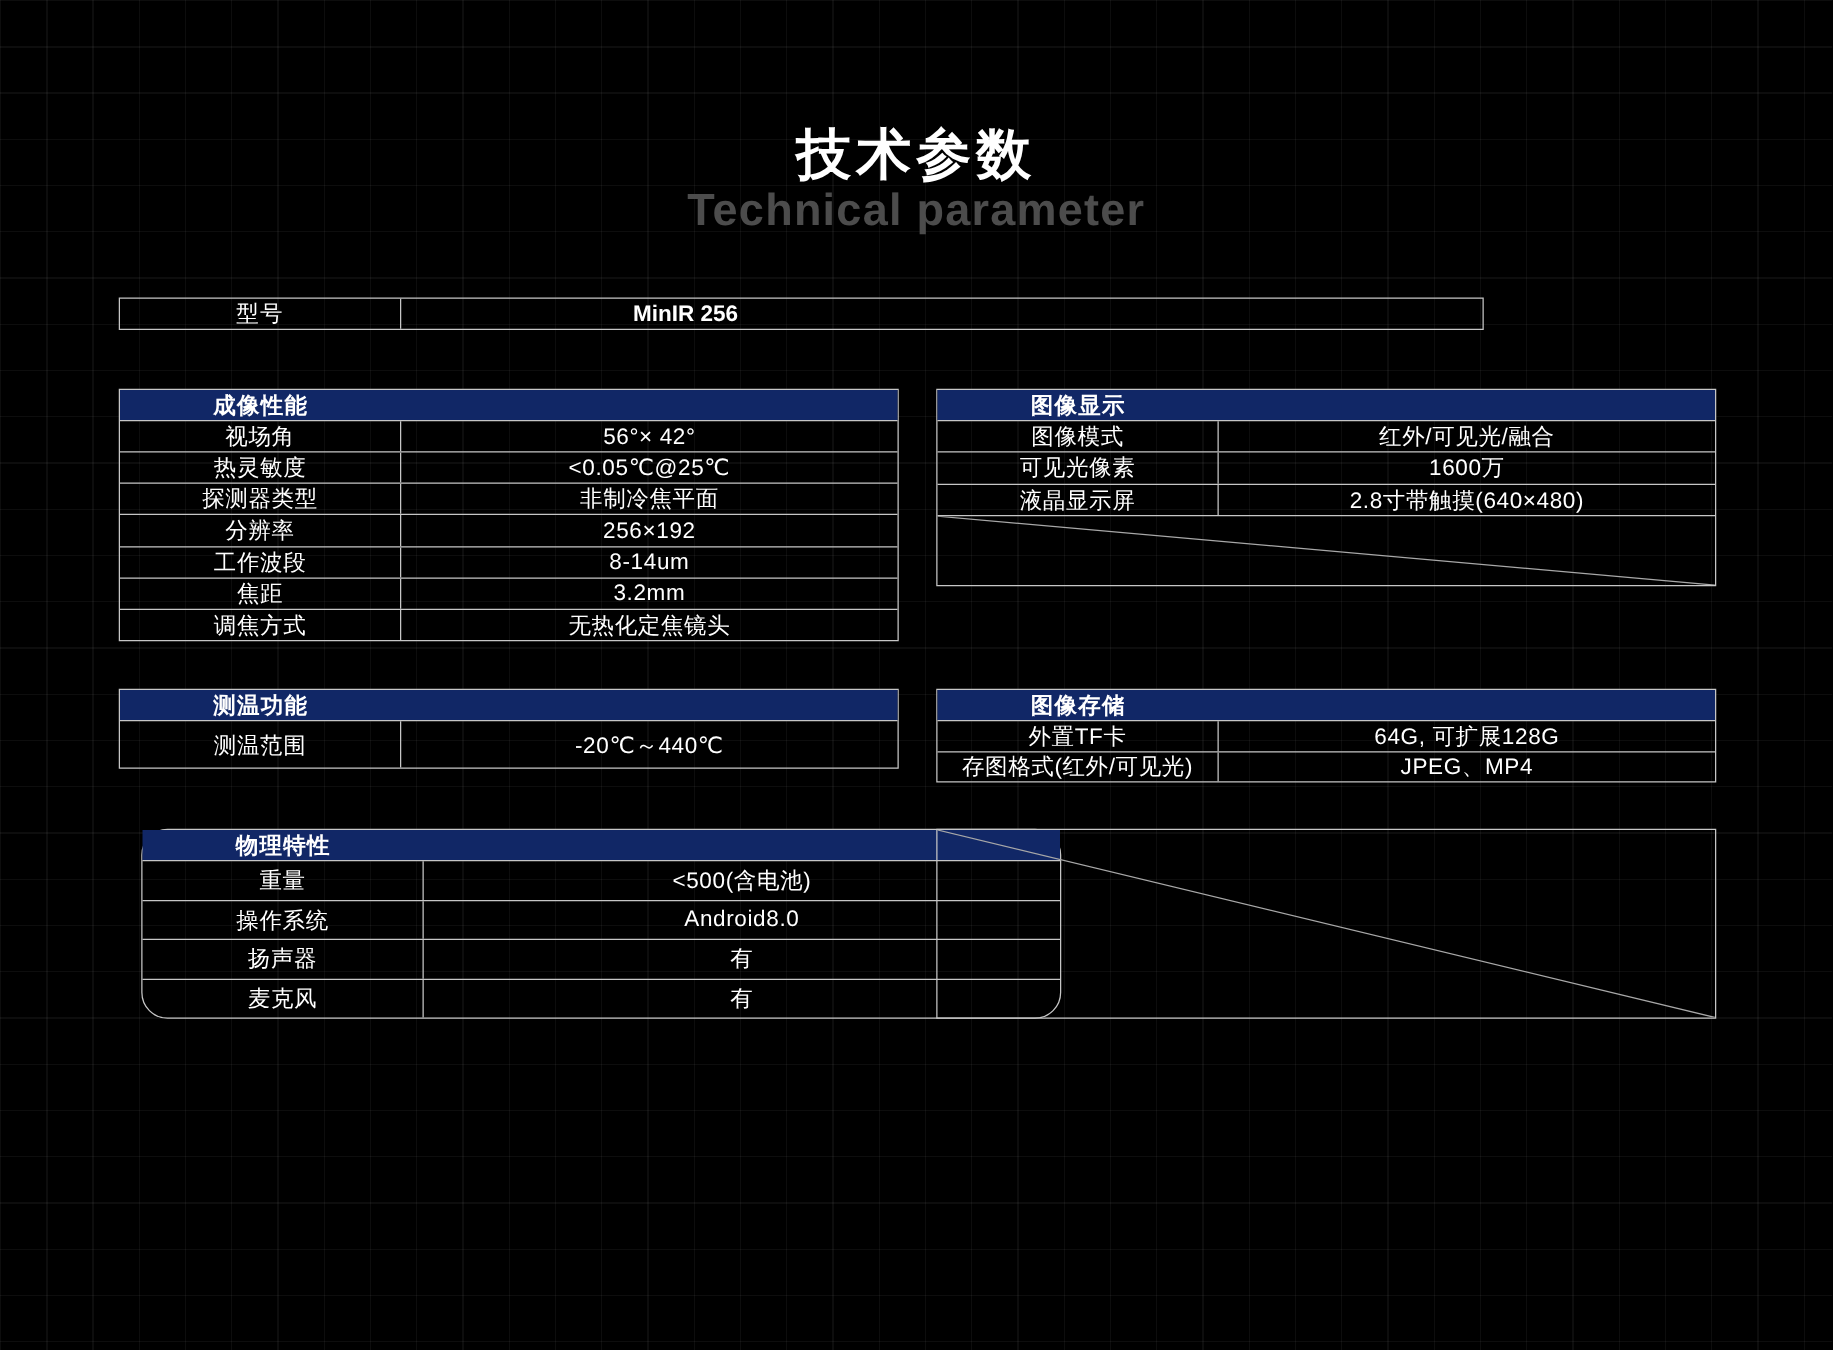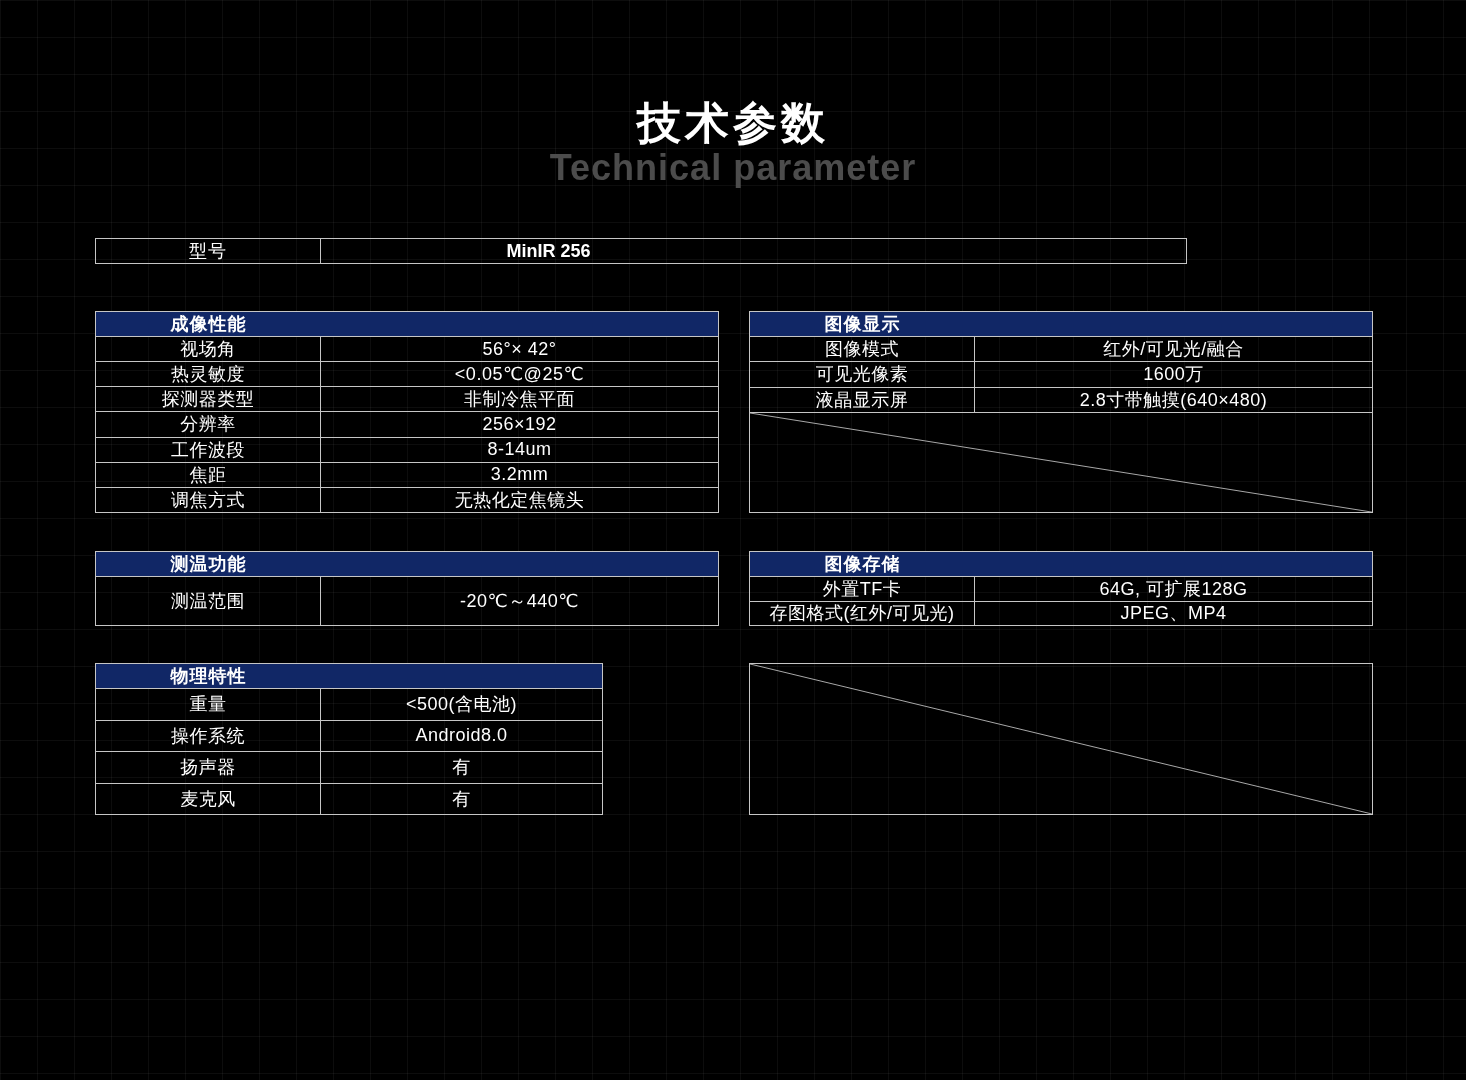--- a/index.html
+++ b/index.html
@@ -42,24 +42,24 @@
     font-size: 18px; font-weight: 600;
   }
   .m-fill { flex: 1; }
 
   .spec-table {
     position: absolute; box-sizing: border-box;
     border: 1px solid var(--table-border, #c6c6c6);
     display: flex; flex-direction: column;
   }
   .t-imaging   { left: 95px;  top: 311px; width: 624px; height: 202px; }
-  .t-display   { left: 749px; top: 311px; width: 624px; height: 202px; }
-  .t-thermo    { left: 95px;  top: 551px; width: 624px; height: 75px;  }
+  .t-display   { left: 749px; top: 311px; width: 624px; height: 158px; }
+  .t-thermo    { left: 95px;  top: 551px; width: 624px; height: 64px;  }
   .t-storage   { left: 749px; top: 551px; width: 624px; height: 75px;  }
-  .t-physical  { left: 95px;  top: 663px; width: 508px; height: 152px; }
+  .t-physical  { left: 113px;  top: 663px; width: 736px; height: 152px; border-radius: 21px; }
 
   .thead {
     flex: none; height: 24px;
     background: var(--header-bg, #112766);
     display: flex; align-items: center;
   }
   .thead-label {
     width: 225px; text-align: center; color: #fff;
     font-size: 18px; font-weight: bold; letter-spacing: 1px;
   }

